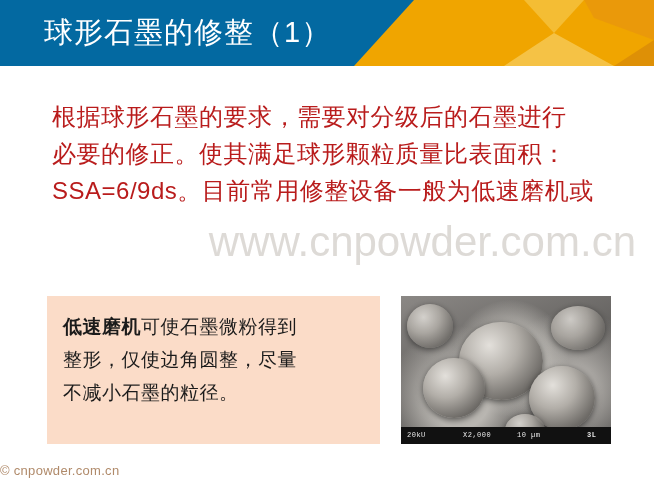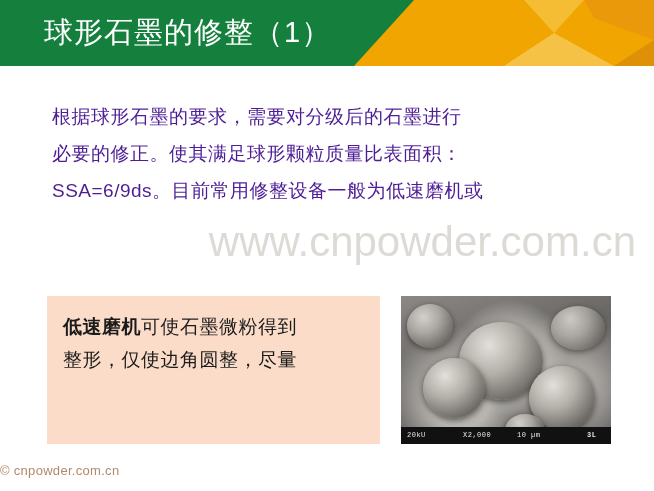--- a/index.html
+++ b/index.html
@@ -15,21 +15,21 @@
     position: relative;
   }
 
   
   .header {
     position: absolute;
     left: 0;
     top: 0;
     width: 654px;
     height: 66px;
-    background: #15803d;
+    background: #0369a1;
     overflow: hidden;
   }
   .header-title {
     position: absolute;
     left: 44px;
     top: 13px;
     color: #ffffff;
     font-size: 29px;
     letter-spacing: 1px;
     white-space: nowrap;
@@ -45,22 +45,22 @@
     right: 0;
     width: 300px;
   }
 
   
   .body-text {
     position: absolute;
     left: 52px;
     top: 98px;
     width: 560px;
-    color: #4c1d95;
-    font-size: 19px;
+    color: #b91c1c;
+    font-size: 24px;
     line-height: 37px;
     letter-spacing: 0.5px;
   }
   .body-text p {
     margin: 0;
   }
 
   
   .watermark {
     position: absolute;
@@ -189,20 +189,21 @@
   <p>必要的修正。使其满足球形颗粒质量比表面积：</p>
   <p>SSA=6/9ds。目前常用修整设备一般为低速磨机或</p>
 </div>
 
 <div class="watermark">www.cnpowder.com.cn</div>
 
 <div class="callout">
   <div class="callout-text">
     <b>低速磨机</b><span>可使石墨微粉得到</span><br>
     <span>整形，仅使边角圆整，尽量</span><br>
+    <span>不减小石墨的粒径。</span>
   </div>
 </div>
 
 <div class="sem">
   <div class="sem-bg"></div>
   <div class="grain g4"></div>
   <div class="grain g5"></div>
   <div class="grain g1"></div>
   <div class="grain g2"></div>
   <div class="grain g3"></div>

